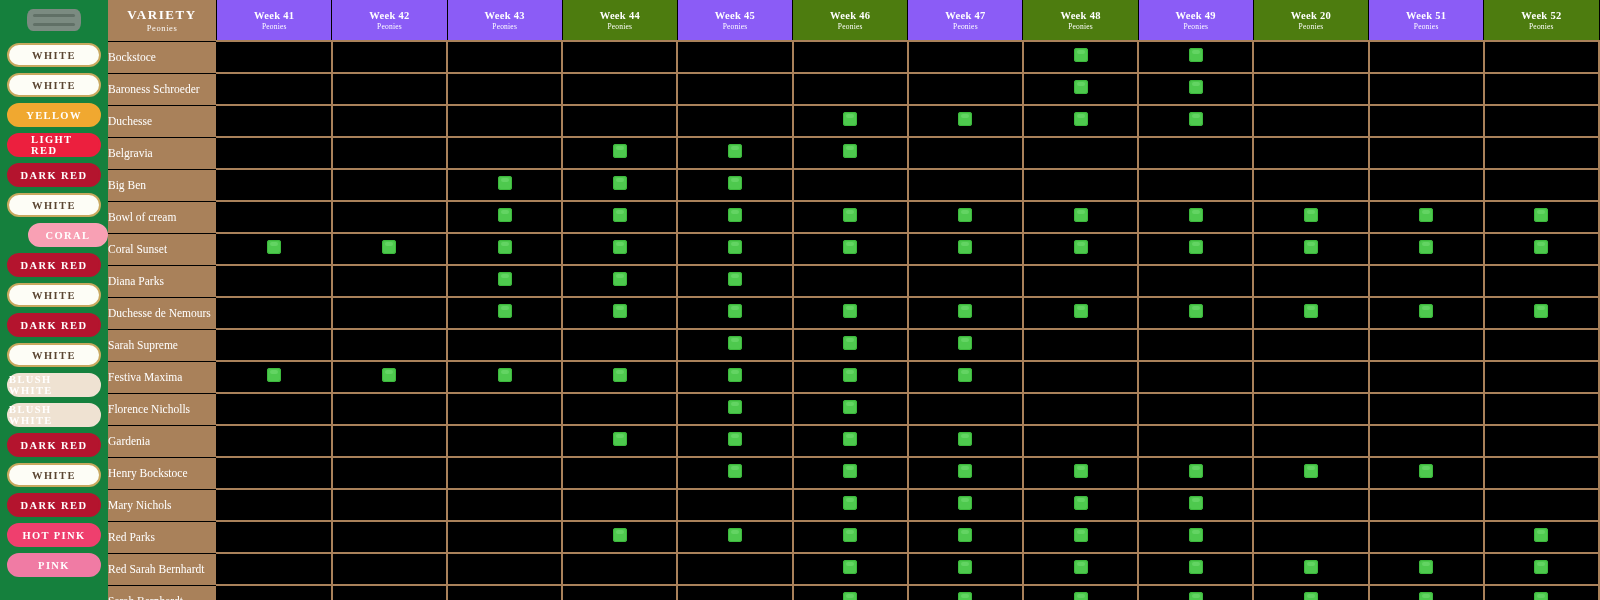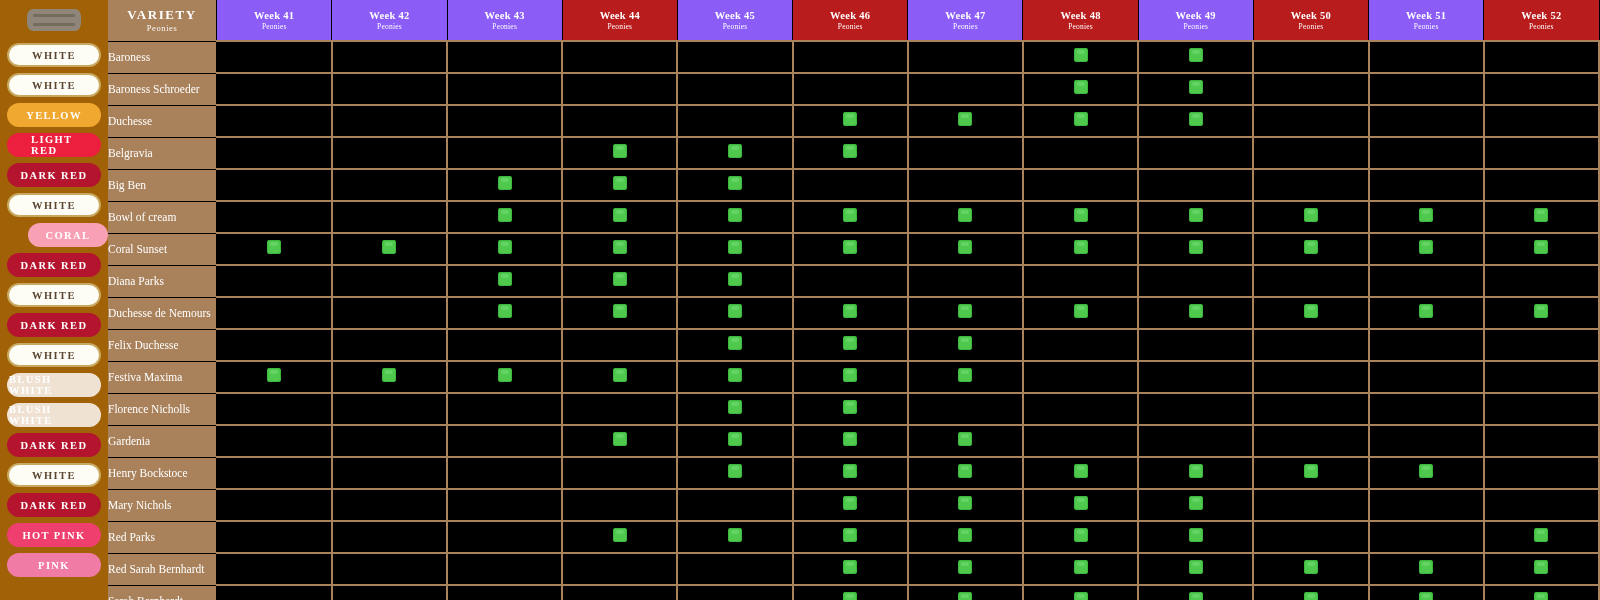--- a/index.html
+++ b/index.html
@@ -17,21 +17,21 @@
     height: 600px;
     background: #000;
   }
 
   
   .legend-col {
     position: absolute;
     left: 0; top: 0;
     width: 108px;
     height: 600px;
-    background: #a16207;
+    background: #15803d;
     box-sizing: border-box;
     padding-top: 0;
   }
   .legend-logo {
     height: 40px;
     display: flex;
     align-items: center;
     justify-content: center;
   }
   .logo-shape {
@@ -115,21 +115,21 @@
   }
   .hdr.variety .sub { font-size: 8.5px; letter-spacing: .6px; font-weight: normal; opacity: .95;}
   .hdr.wk {
     font-size: 10.5px;
     font-weight: bold;
     letter-spacing: .3px;
     width: 114px;
   }
   .hdr.wk .sub { font-size: 7.5px; font-weight: normal; letter-spacing: .2px; display:block; margin-top:1px;}
   .hdr.wk.dark { background: #8b5cf6; }
-  .hdr.wk.tan  { background: #b91c1c; }
+  .hdr.wk.tan  { background: #4d7c0f; }
 
   .row { height: 30px; }
   .rowlabel {
     background: #a9815a;
     color: #fff;
     font-family: "Liberation Serif", serif;
     font-size: 11.5px;
     padding-left: 8px;
     border-top: 1px solid #000;
     border-right: 1px solid #000;
@@ -268,36 +268,36 @@
             </th>
             <th class="hdr wk tan">
               <div>Week 48</div>
               <span class="sub">Peonies</span>
             </th>
             <th class="hdr wk dark">
               <div>Week 49</div>
               <span class="sub">Peonies</span>
             </th>
             <th class="hdr wk tan">
-              <div>Week 50</div>
+              <div>Week 20</div>
               <span class="sub">Peonies</span>
             </th>
             <th class="hdr wk dark">
               <div>Week 51</div>
               <span class="sub">Peonies</span>
             </th>
             <th class="hdr wk tan">
               <div>Week 52</div>
               <span class="sub">Peonies</span>
             </th>
           </tr>
       </thead>
       <tbody id="grid-body">
           <tr class="row">
-            <td class="rowlabel">Baroness</td>
+            <td class="rowlabel">Bockstoce</td>
             <td class="cell"><span class="dot empty"></span></td>
             <td class="cell"><span class="dot empty"></span></td>
             <td class="cell"><span class="dot empty"></span></td>
             <td class="cell"><span class="dot empty"></span></td>
             <td class="cell"><span class="dot empty"></span></td>
             <td class="cell"><span class="dot empty"></span></td>
             <td class="cell"><span class="dot empty"></span></td>
             <td class="cell"><span class="dot"></span></td>
             <td class="cell"><span class="dot"></span></td>
             <td class="cell"><span class="dot empty"></span></td>
@@ -418,21 +418,21 @@
             <td class="cell"><span class="dot"></span></td>
             <td class="cell"><span class="dot"></span></td>
             <td class="cell"><span class="dot"></span></td>
             <td class="cell"><span class="dot"></span></td>
             <td class="cell"><span class="dot"></span></td>
             <td class="cell"><span class="dot"></span></td>
             <td class="cell"><span class="dot"></span></td>
             <td class="cell"><span class="dot"></span></td>
           </tr>
           <tr class="row">
-            <td class="rowlabel">Felix Duchesse</td>
+            <td class="rowlabel">Sarah Supreme</td>
             <td class="cell"><span class="dot empty"></span></td>
             <td class="cell"><span class="dot empty"></span></td>
             <td class="cell"><span class="dot empty"></span></td>
             <td class="cell"><span class="dot empty"></span></td>
             <td class="cell"><span class="dot"></span></td>
             <td class="cell"><span class="dot"></span></td>
             <td class="cell"><span class="dot"></span></td>
             <td class="cell"><span class="dot empty"></span></td>
             <td class="cell"><span class="dot empty"></span></td>
             <td class="cell"><span class="dot empty"></span></td>

